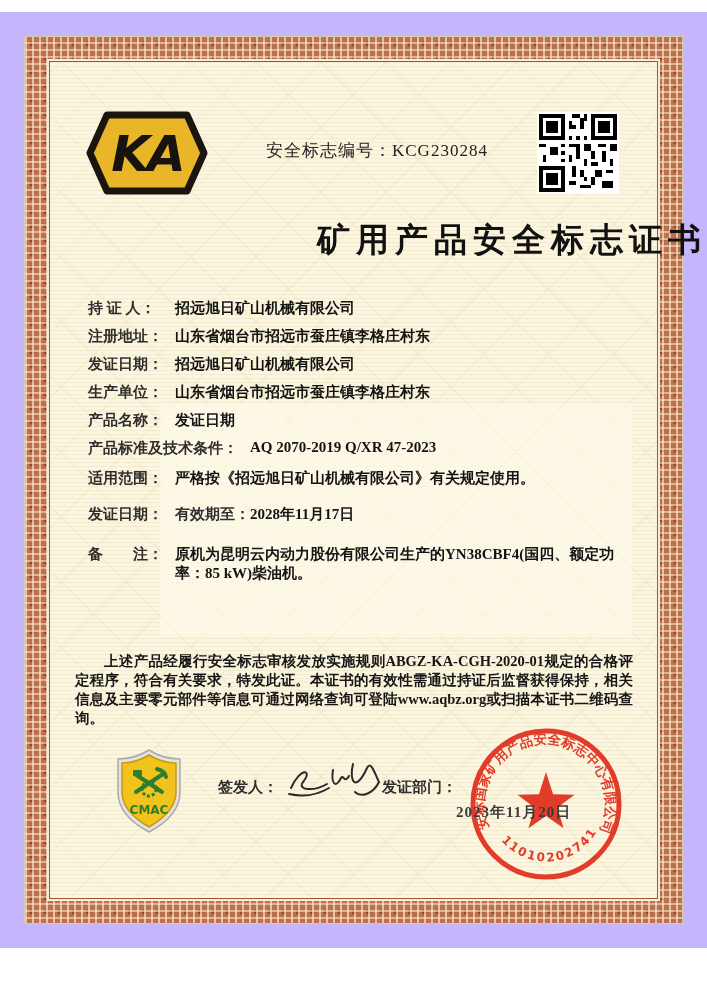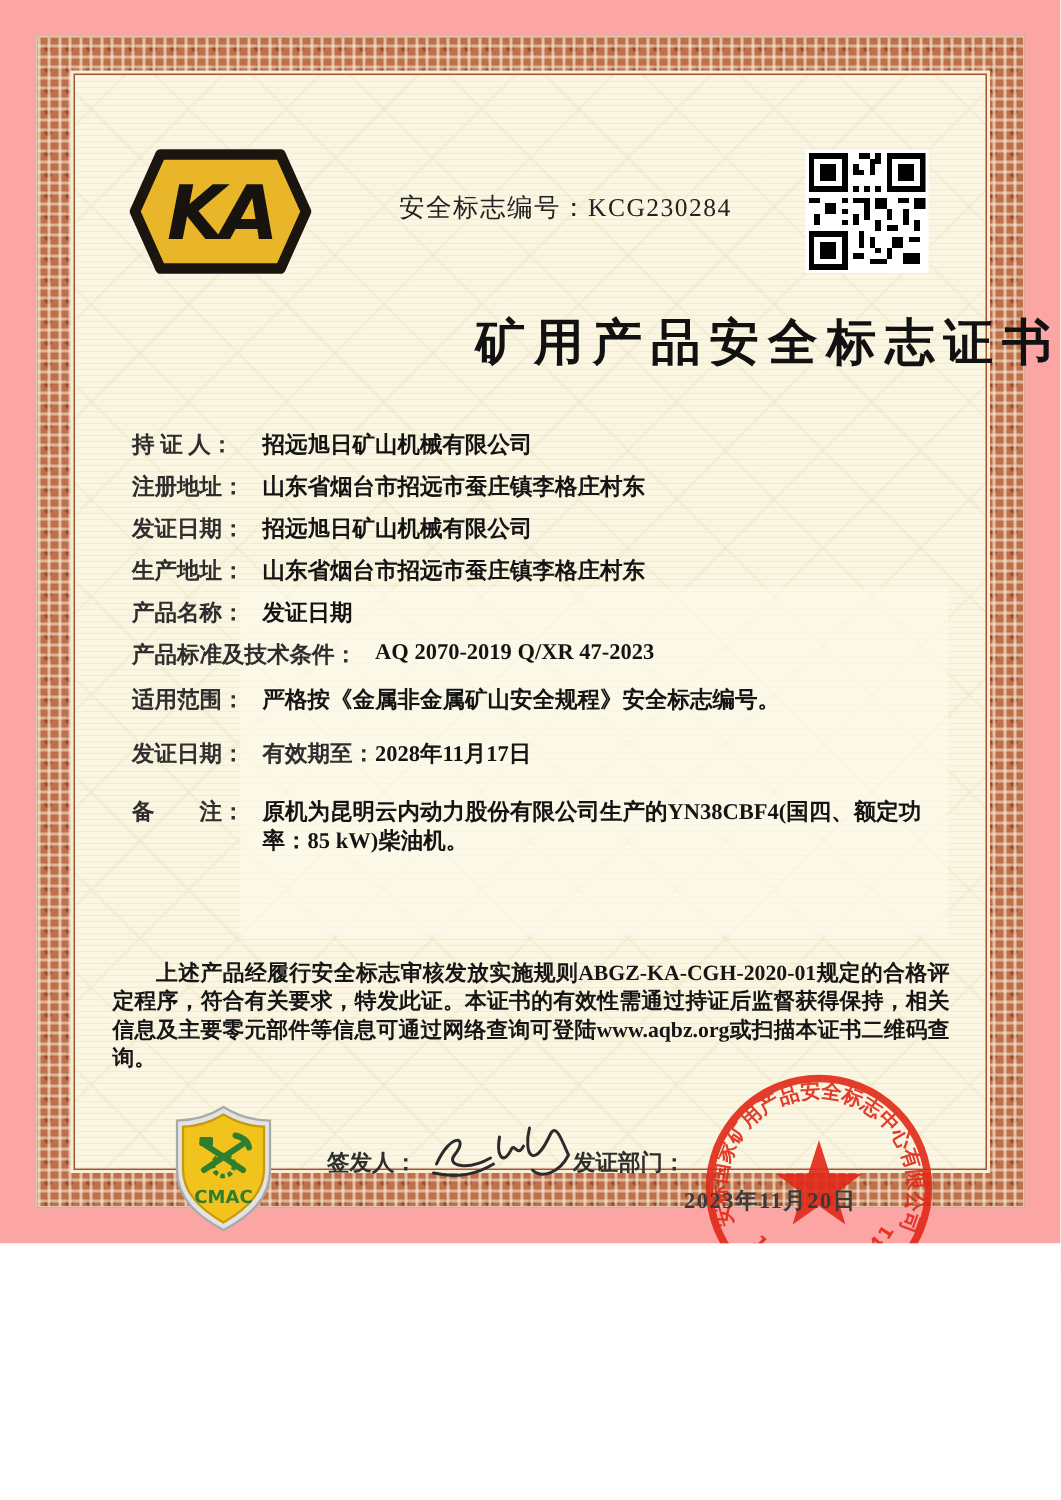--- a/index.html
+++ b/index.html
@@ -1,18 +1,18 @@
 <!DOCTYPE html>
 <html><head>
 <meta charset="utf-8">
 <style>
   html,body{margin:0;padding:0;background:#ffffff;}
   .page{
-    position:relative;width:707px;height:829px;margin:0 auto;
-    background:#fca5a5;overflow:hidden;
+    position:relative;width:707px;height:936px;margin:12px auto;
+    background:#c4b5fd;overflow:hidden;
     font-family:"Liberation Serif","DejaVu Serif",serif;color:#1c1c1c;
   }
   
   .band{
     position:absolute;inset:24px;
     border:1px solid #d9c9ad;
     background-color:#bd7049;
     background-image:
       repeating-linear-gradient(90deg, rgba(250,236,215,.65) 0 2px, rgba(0,0,0,0) 2px 7px),
       repeating-linear-gradient(0deg, rgba(250,236,215,.55) 0 2px, rgba(0,0,0,0) 2px 7px),
@@ -138,34 +138,34 @@
       </div>
     <div class="row">
         <span class="lbl">注册地址：</span>
         <span class="val">山东省烟台市招远市蚕庄镇李格庄村东</span>
       </div>
     <div class="row">
         <span class="lbl">发证日期：</span>
         <span class="val">招远旭日矿山机械有限公司</span>
       </div>
     <div class="row">
-        <span class="lbl">生产地址：</span>
+        <span class="lbl">生产单位：</span>
         <span class="val">山东省烟台市招远市蚕庄镇李格庄村东</span>
       </div>
     <div class="row">
         <span class="lbl">产品名称：</span>
         <span class="val">发证日期</span>
       </div>
     <div class="row wide">
         <span class="lbl">产品标准及技术条件：</span>
         <span class="val">AQ 2070-2019 Q/XR 47-2023</span>
       </div>
     <div class="row">
         <span class="lbl">适用范围：</span>
-        <span class="val">严格按《金属非金属矿山安全规程》安全标志编号。</span>
+        <span class="val">严格按《招远旭日矿山机械有限公司》有关规定使用。</span>
       </div>
     <div class="row dates">
       <span class="lbl">发证日期：</span>
         <span class="lbl2">有效期至：</span>
         <span class="val">2028年11月17日</span>
     </div>
     <div class="row remark">
         <span class="lbl">备　　注：</span>
         <span class="val">原机为昆明云内动力股份有限公司生产的YN38CBF4(国四、额定功率：85 kW)柴油机。</span>
       </div>

